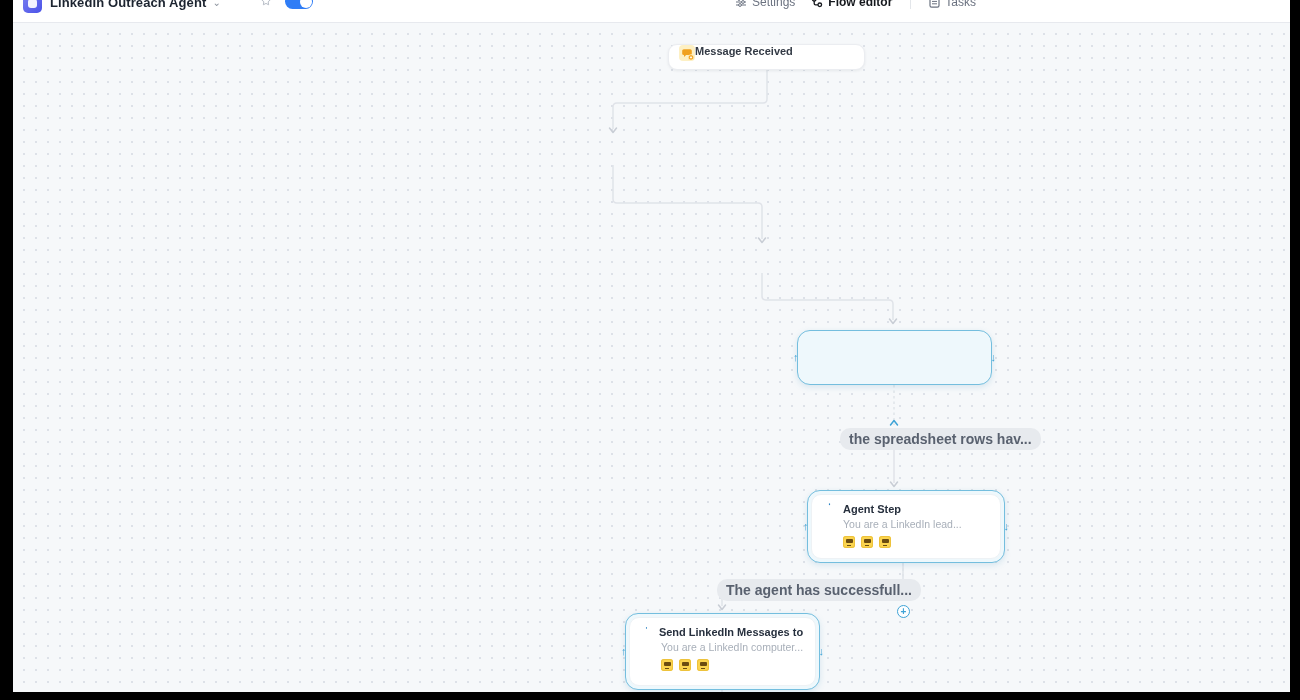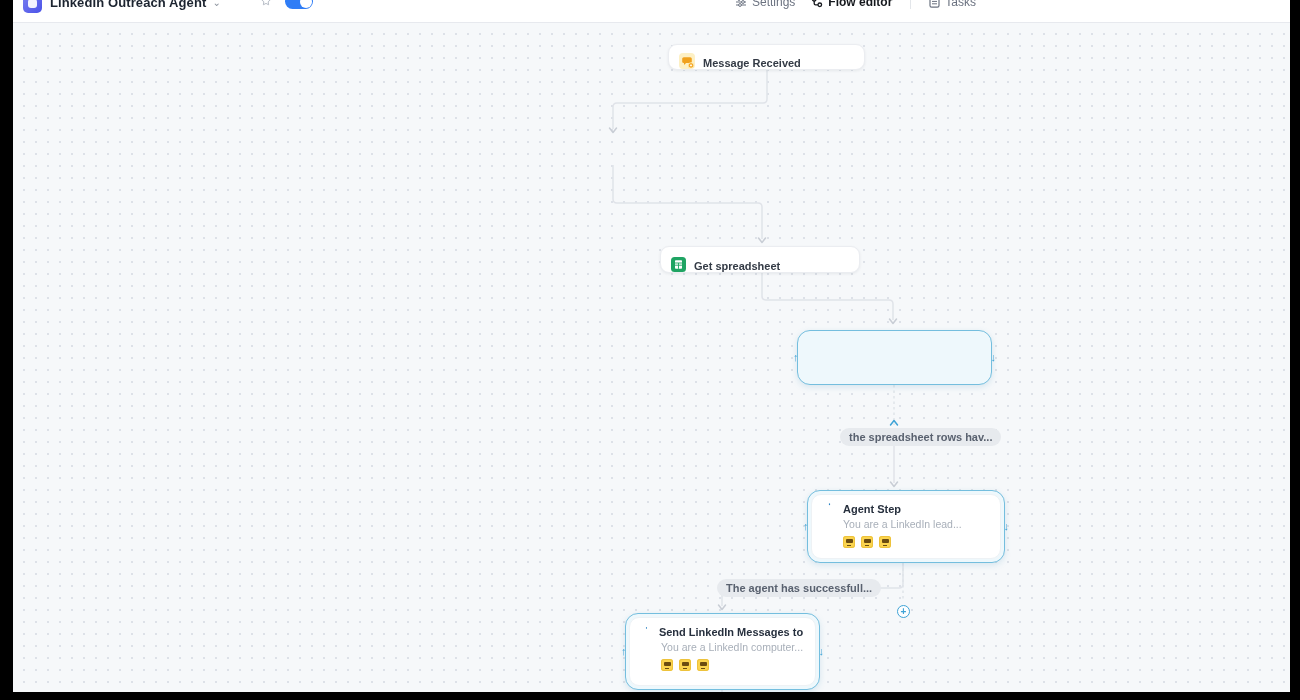--- a/index.html
+++ b/index.html
@@ -25,21 +25,21 @@
   .nav-btn.active { color:#15181d; font-weight:700; }
   .nav-div { width:1px; height:14px; background:#e3e6ea; margin:0 2px; }
 
   
   .canvas { position:relative; width:1277px; height:669px; background-color:#f6f8fa;
             background-image:radial-gradient(circle,#dde1e8 1px,transparent 1.3px);
             background-size:12px 12px; background-position:5px 5px; overflow:hidden; }
   .edges { position:absolute; left:0; top:0; z-index:1; }
 
   
-  .node { position:absolute; display:flex; align-items:flex-end; gap:8px; padding:0 10px;
+  .node { position:absolute; display:flex; align-items:flex-start; padding:0 10px;
           background:#fff; border:1px solid #ebedf1; border-radius:9px; z-index:2;
           box-shadow:0 1px 3px rgba(16,24,40,.07); }
   .node-label { font-size:11px; font-weight:700; color:#333a45; white-space:nowrap; }
   .lock { margin-left:auto; display:flex; }
 
   
   .agent { position:absolute; border:1.5px solid #74bede; border-radius:13px; background:#eef8fc;
            padding:3px; z-index:2; box-shadow:0 2px 6px rgba(70,150,190,.18); }
   .agent-card { background:#fff; border:1px solid #eef2f5; border-radius:10px; height:100%;
            padding:7px 11px; display:flex; flex-direction:column; gap:3px; }
@@ -50,21 +50,21 @@
   .tool-ic { width:12px; height:12px; border-radius:3px; background:#fbd44e; position:relative;
              box-shadow:inset 0 0 0 1px #edc23c; }
   .tool-ic::before { content:""; position:absolute; left:2.5px; top:3px; width:7px; height:4px;
              border-radius:1px; background:#6b4c10; }
   .tool-ic::after { content:""; position:absolute; left:4px; bottom:2px; width:4px; height:1.5px; background:#6b4c10; }
   .arr { position:absolute; top:50%; transform:translateY(-55%); color:#3fa3d6; font-size:11px;
          font-weight:700; line-height:11px; z-index:3; }
   .arr-l { left:-5px; } .arr-r { right:-5px; }
 
   
-  .pill { position:absolute; background:#e7eaee; color:#59616f; font-size:11px; font-weight:700;
+  .pill { position:absolute; background:#e7eaee; color:#59616f; font-size:14px; font-weight:700;
           padding:3px 9px; border-radius:10px; white-space:nowrap; z-index:4; }
 
   .plus-btn { position:absolute; width:13px; height:13px; border-radius:50%; background:#fdfeff;
           border:1.3px solid #3fa3d6; color:#3fa3d6; font-size:10px; font-weight:700;
           display:flex; align-items:center; justify-content:center; line-height:10px; z-index:4; }
   svg { display:block; }
 </style>
 </head>
 <body>
 
@@ -142,28 +142,20 @@
           <rect width="16" height="16" rx="4" fill="#fdf0c4"></rect>
           <rect x="3.2" y="4.2" width="9.6" height="5.8" rx="1.6" fill="#f0a11e"></rect>
           <path d="M5 9.5 L5 12 L7.6 9.5 Z" fill="#f0a11e"></path>
           <circle cx="12" cy="12.4" r="2.7" fill="#f59e0b" stroke="#fdf0c4" stroke-width="0.8"></circle>
           <path d="M12 11.2v2.4M10.8 12.4h2.4" stroke="#fff" stroke-width="0.9"></path>
         </svg>
         <span class="node-label">Message Received</span>
       </div>
 
 
-      <div class="node" style="left:647px;top:223px;width:200px;height:27px;">
-        <svg width="15" height="15" viewBox="0 0 15 15">
-          <rect width="15" height="15" rx="3.5" fill="#1fa463"></rect>
-          <rect x="4" y="3.2" width="7" height="8.6" rx="0.8" fill="#fff"></rect>
-          <path d="M4 6h7M4 8.2h7M7.5 6v5.8" stroke="#1fa463" stroke-width="0.9"></path>
-        </svg>
-        <span class="node-label">Get spreadsheet</span>
-      </div>
 
       <div class="agent" style="left:784px;top:307px;width:195px;height:55px;">
         <span class="arr arr-l">↑</span>
         <span class="arr arr-r">↓</span>
       </div>
 
       <div class="pill" style="left:827px;top:405px;">the spreadsheet rows hav...</div>
 
       <div class="agent" style="left:794px;top:467px;width:198px;height:73px;">
         <span class="arr arr-l">↑</span>

